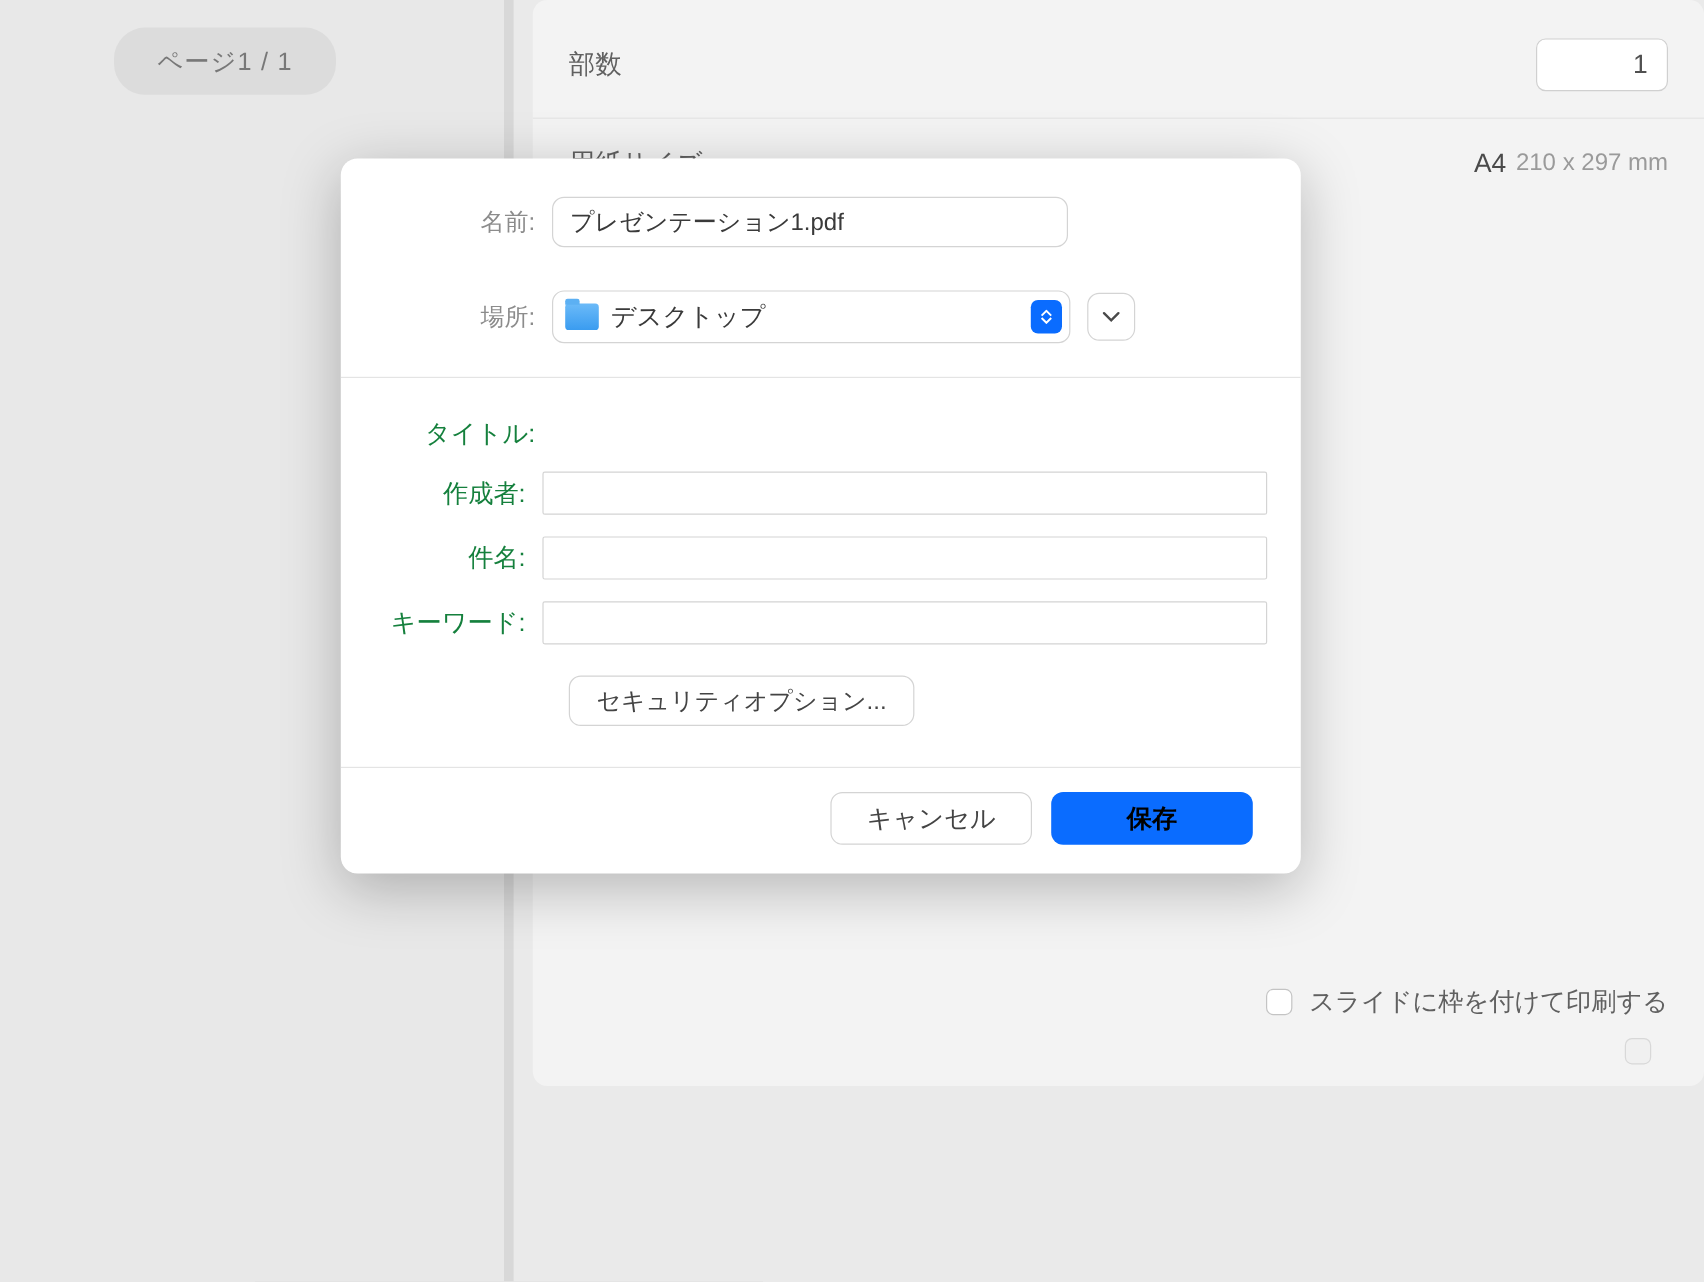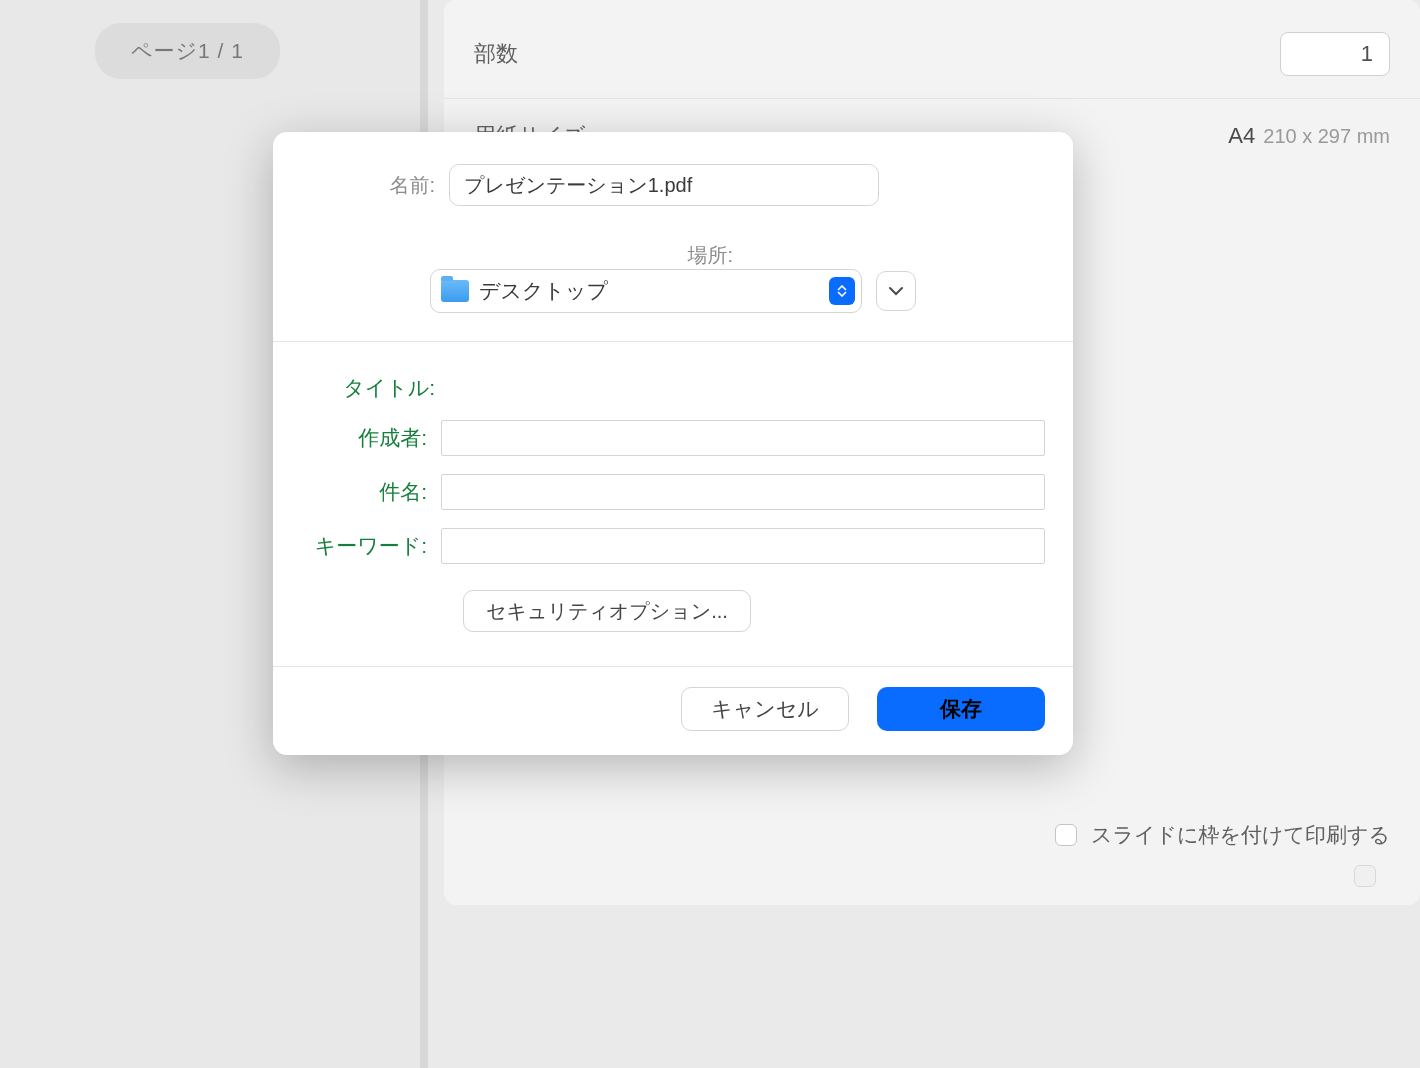--- a/index.html
+++ b/index.html
@@ -76,37 +76,37 @@
       width: 22px; height: 22px;
       border: 1.5px solid #c4c4c4;
       border-radius: 6px;
       margin-right: 14px;
       background: #fff;
     }
     .checkbox-row.disabled .fake-checkbox { border-color: #d8d8d8; background: #f0f0f0; }
 
     .dialog {
       position: absolute;
-      left: 273px; top: 132px;
+      left: 284px; top: 132px;
       width: 800px;
       background: #fff;
       border-radius: 14px;
       box-shadow: 0 12px 48px rgba(0,0,0,0.25);
       overflow: hidden;
     }
     .d-section {
       padding: 24px 28px 26px;
     }
     .d-section.top { padding-top: 32px; padding-bottom: 28px; }
     .d-row {
       display: flex;
       align-items: center;
       margin-bottom: 24px;
     }
-    .d-row:last-child { margin-bottom: 0; flex-direction: column; }
+    .d-row:last-child { margin-bottom: 0; }
     .d-label {
       width: 148px;
       text-align: right;
       font-size: 20px;
       color: #8c8c8c;
       padding-right: 14px;
     }
     .d-label.dark { color: #15803d; font-size: 21px; width: 148px; }
     .d-field {
       flex: 1;
@@ -204,22 +204,22 @@
       border-radius: 10px;
       background: #fff;
       font-size: 20px;
       color: #444;
       padding: 0 22px;
     }
 
     .footer {
       display: flex;
       justify-content: flex-end;
-      gap: 28px;
-      padding: 20px 28px 24px;
+      gap: 16px;
+      padding: 20px 40px 24px;
       border-top: 1px solid #e4e4e4;
     }
     .btn {
       height: 44px;
       min-width: 168px;
       border-radius: 10px;
       font-size: 21px;
       border: none;
       cursor: pointer;
     }

